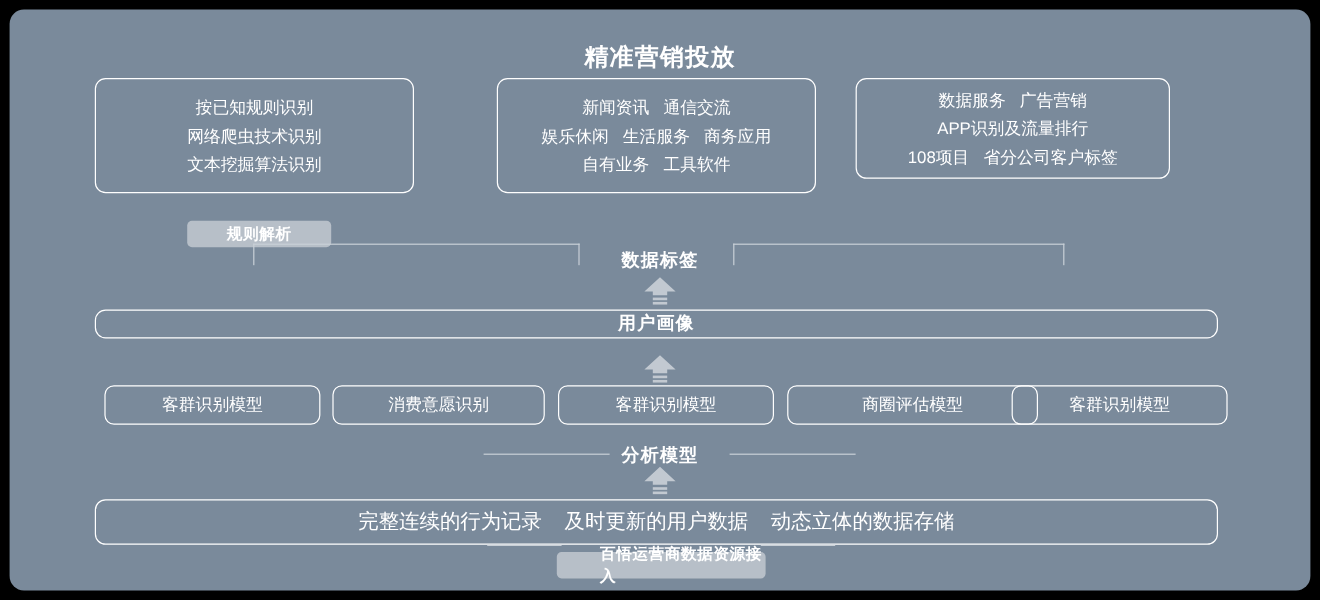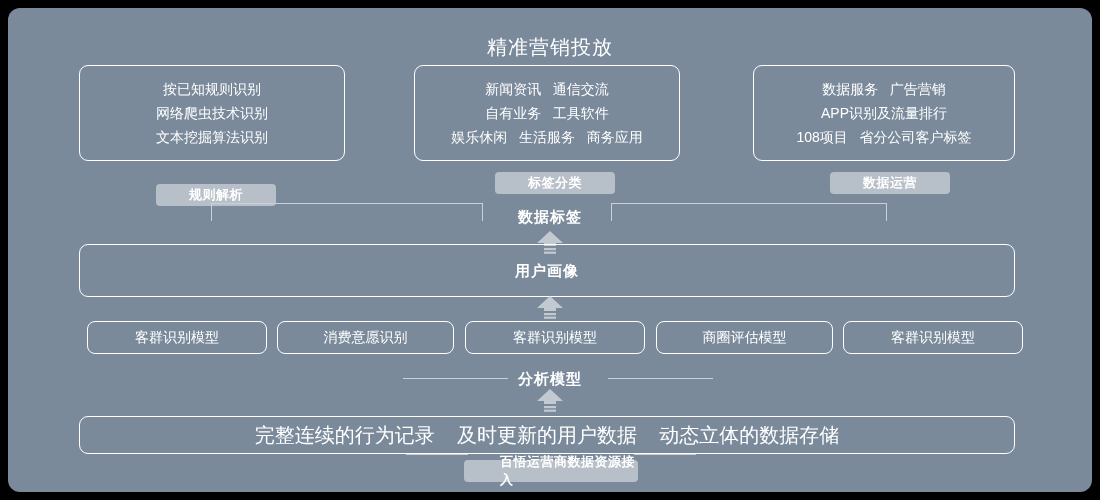--- a/index.html
+++ b/index.html
@@ -27,21 +27,21 @@
 
   
   .title {
     position: absolute;
     left: 0;
     top: 26px;
     width: 1084px;
     text-align: center;
     color: #ffffff;
     font-size: 20px;
-    font-weight: normal;
+    font-weight: bold;
     letter-spacing: 1px;
   }
 
   
   .obox {
     position: absolute;
     box-sizing: border-box;
     border: 1.5px solid #ffffff;
     border-radius: 9px;
     color: #ffffff;
@@ -53,21 +53,21 @@
   .obox .line {
     font-size: 14px;
     line-height: 24px;
     white-space: pre;
     color: #ffffff;
   }
 
   
   #box-rules   { left: 71px;  top: 57px;  width: 266px; height: 96px; }
   #box-tags    { left: 406px; top: 57px;  width: 266px; height: 96px; }
-  #box-ops     { left: 745px; top: 57px;  width: 262px; height: 96px; }
+  #box-ops     { left: 705px; top: 57px;  width: 262px; height: 84px; }
 
   
   .pill {
     position: absolute;
     box-sizing: border-box;
     height: 22px;
     background: #b7bfc8;
     border-radius: 4px;
     color: #ffffff;
     font-size: 13px;
@@ -119,74 +119,72 @@
   #hl-bottom-right { left: 626px; top: 446px; width: 62px; }
 
   
   .uparrow {
     position: absolute;
     width: 30px;
     height: 26px;
   }
 
   
-  #box-portrait { left: 71px; top: 236px; width: 936px; height: 53px; }
+  #box-portrait { left: 71px; top: 250px; width: 936px; height: 24px; }
   #box-portrait .line { font-size: 15px; font-weight: bold; letter-spacing: 1px; }
 
   #box-bottom { left: 71px; top: 408px; width: 936px; height: 38px; }
-  #box-bottom .line { font-size: 20px; white-space: pre; }
+  #box-bottom .line { font-size: 17px; white-space: pre; }
 
   
   .model-box {
     position: absolute;
     box-sizing: border-box;
     top: 313px;
     height: 33px;
     border: 1.5px solid #ffffff;
     border-radius: 8px;
     color: #ffffff;
     font-size: 14px;
     display: flex;
     align-items: center;
     justify-content: center;
   }
   #model-0 { left: 79px;  width: 180px; }
   #model-1 { left: 269px; width: 177px; }
   #model-2 { left: 457px; width: 180px; font-family: Liberation Serif, serif; }
-  #model-3 { left: 648px; width: 177px; }
+  #model-3 { left: 648px; width: 209px; }
   #model-4 { left: 835px; width: 180px; }
 </style>
 </head>
 <body>
 
 <div id="canvas">
 
   <div class="title">精准营销投放</div>
 
   <div class="obox" id="box-rules">
     <div class="line">按已知规则识别</div>
     <div class="line">网络爬虫技术识别</div>
     <div class="line">文本挖掘算法识别</div>
   </div>
 
   <div class="obox" id="box-tags">
     <div class="line">新闻资讯   通信交流</div>
+    <div class="line">娱乐休闲   生活服务   商务应用</div>
     <div class="line">自有业务   工具软件</div>
-    <div class="line">娱乐休闲   生活服务   商务应用</div>
   </div>
 
   <div class="obox" id="box-ops">
     <div class="line">数据服务   广告营销</div>
     <div class="line">APP识别及流量排行</div>
     <div class="line">108项目   省分公司客户标签</div>
   </div>
 
   <div class="pill" id="pill-rules">规则解析</div>
-  <div class="pill" id="pill-class">标签分类</div>
-  <div class="pill" id="pill-ops">数据运营</div>
 
   <div class="bracket" id="bracket-left"></div>
   <div class="bracket" id="bracket-right"></div>
 
   <div class="section-label" id="lbl-datatag">数据标签</div>
 
   <svg class="uparrow" style="left:527px; top:222px;" viewBox="0 0 30 26">
     <polygon points="15,1 28,13 21,13 21,16 9,16 9,13 2,13" fill="#c2c9d1"></polygon>
     <rect x="9" y="18" width="12" height="2.2" fill="#c2c9d1"></rect>
     <rect x="9" y="21.6" width="12" height="2.2" fill="#c2c9d1"></rect>

